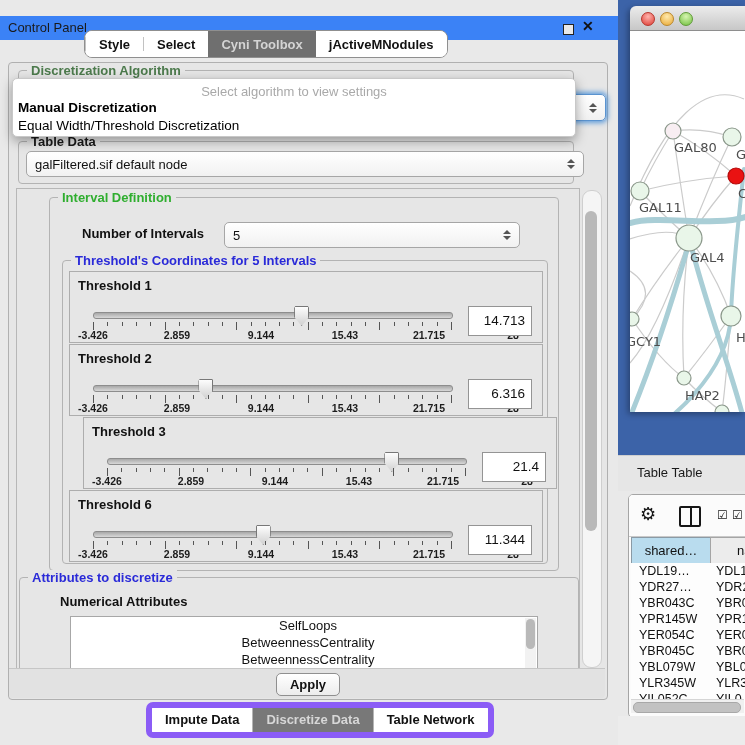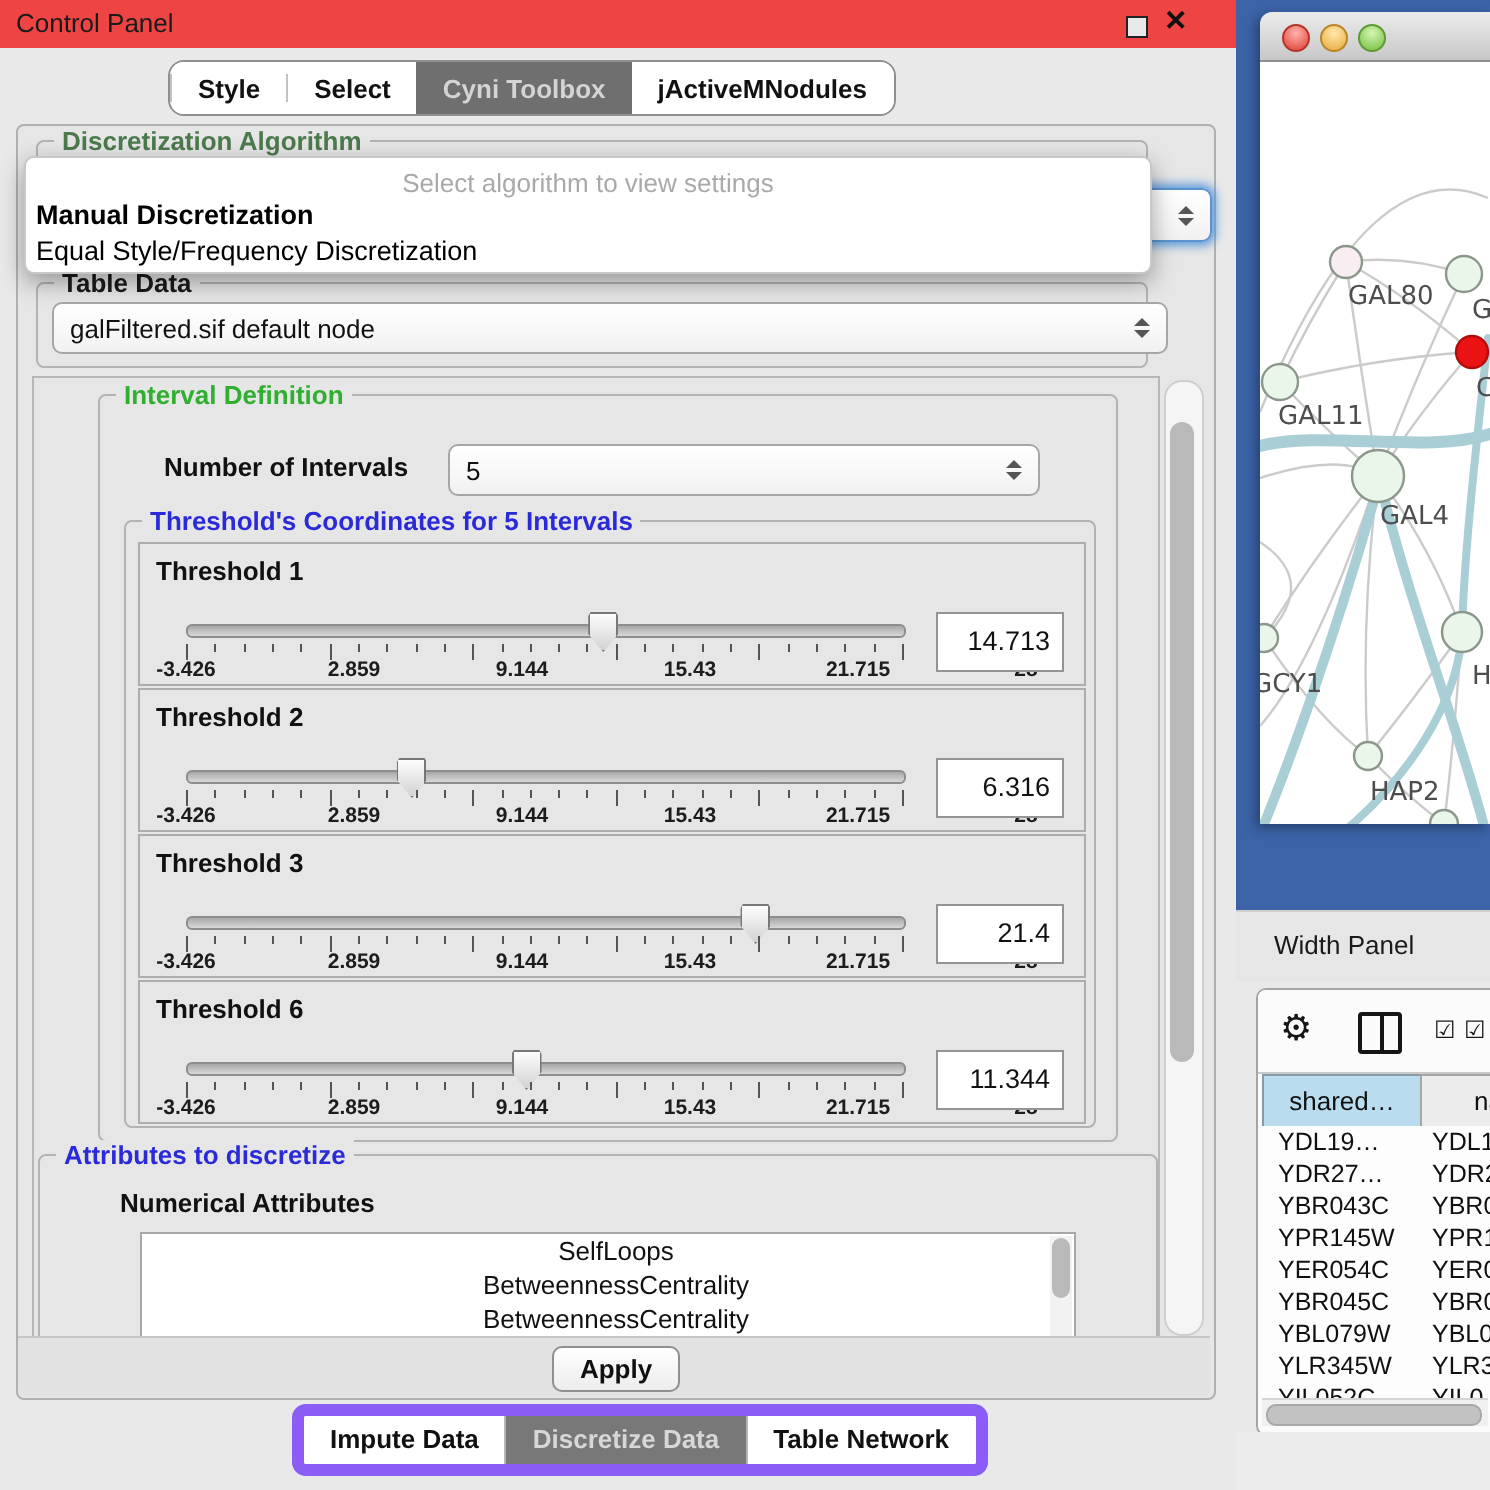--- a/index.html
+++ b/index.html
@@ -1,21 +1,21 @@
 <!DOCTYPE html>
 <html><head>
 <meta charset="utf-8">
 <style>
   html,body{margin:0;padding:0;}
   .root{position:relative;width:745px;height:745px;overflow:hidden;background:#e9e9e9;
         font-family:"Liberation Sans",sans-serif;color:#111;}
   .abs{position:absolute;}
 
   
-  .titlebar{left:0;top:0;width:618px;height:24px;background:#ef4444;}
+  .titlebar{left:0;top:16px;width:618px;height:24px;background:#3b82f6;}
   .titlebar .t{position:absolute;left:8px;top:4px;font-size:13px;color:#1a1a1a;}
   .float-btn{position:absolute;left:563px;top:8px;width:9px;height:9px;border:1.5px solid #222;background:#e9e9e9;}
   .close-btn{position:absolute;left:582px;top:2px;font-size:14px;font-weight:bold;color:#111;}
 
   .tabbar{left:84px;top:30px;height:26px;display:flex;align-items:stretch;background:#fff;
           border:1px solid #8f8f8f;border-radius:8px;overflow:hidden;}
   .tabbar .tab{display:flex;align-items:center;gap:5px;padding:0 13px;font-size:13px;font-weight:bold;
                color:#111;background:#fff;white-space:nowrap;}
   .tabbar .tab.sel{background:#6f6f6f;color:#d4d4d4;}
   .tabsep{width:1px;background:#c2c2c2;margin:6px 0;}
@@ -153,21 +153,21 @@
   <div class="combo focus-ring" style="left:30px;top:94px;width:558px;height:25px;z-index:20;">
     <span class="spin">
         <i class="up"></i>
         <i class="dn"></i>
       </span>
   </div>
 
   <div class="abs popup">
     <div class="ph">Select algorithm to view settings</div>
     <div class="o1">Manual Discretization</div>
-    <div class="o2">Equal Style/Frequency Discretization</div>
+    <div class="o2">Equal Width/Threshold Discretization</div>
   </div>
 
   <div class="abs grp" style="left:18px;top:141px;width:554px;height:41px;">
     <span class="legend" style="color:#1a1a1a;">Table Data</span>
   </div>
   <div class="combo" style="left:26px;top:151px;width:540px;height:24px;">
     <span>galFiltered.sif default node</span>
     <span class="spin">
         <i class="up"></i>
         <i class="dn"></i>
@@ -270,21 +270,21 @@
               <div class="ticklabels">
                 <span style="left:0%;">-3.426</span>
                 <span style="left:20%;">2.859</span>
                 <span style="left:40%;">9.144</span>
                 <span style="left:60%;">15.43</span>
                 <span style="left:80%;">21.715</span>
                 <span style="left:100%;">28</span>
               </div>
               <div class="thr-val">6.316</div>
             </div>
-            <div class="thr-box" style="top: 156px;">
+            <div class="thr-box" style="top: 156px; margin-left: 14px;">
               <div class="name">Threshold 3</div>
               <div class="thr-track">
                 <div class="thr-thumb" style="left:calc(78.99828167759179% - 6.5px);"></div>
               </div>
               <div class="ticks">
                 <i style="left:0%;height:8px;"></i>
                 <i style="left:4%;height:4px;"></i>
                 <i style="left:8%;height:4px;"></i>
                 <i style="left:12%;height:4px;"></i>
                 <i style="left:16%;height:4px;"></i>
@@ -446,21 +446,21 @@
           <text x="9" y="181" class="netlabel">GAL11</text>
           <text x="60" y="231" class="netlabel">GAL4</text>
           <text x="-4" y="315" class="netlabel">GCY1</text>
           <text x="106" y="311" class="netlabel">H</text>
           <text x="55" y="369" class="netlabel">HAP2</text>
         </svg>
     </div>
   </div>
 
   <div class="abs tp-header">
-    <div class="t">Width Panel</div>
+    <div class="t">Table Table</div>
   </div>
 
   <div class="abs tp-card">
     <div class="tp-tools">
       <div class="gear">⚙</div>
       <div class="colicon">
           <i></i>
         </div>
       <div class="cbx" style="left:88px;" id="cbx1">☑</div>
       <div class="cbx" style="left:103px;" id="cbx2">☑</div>

